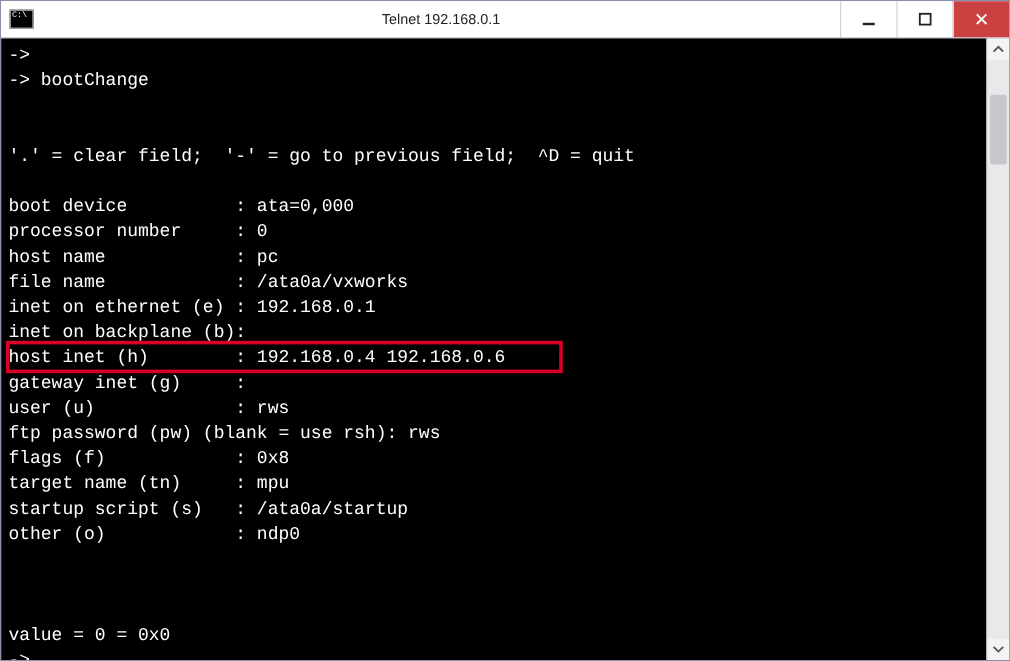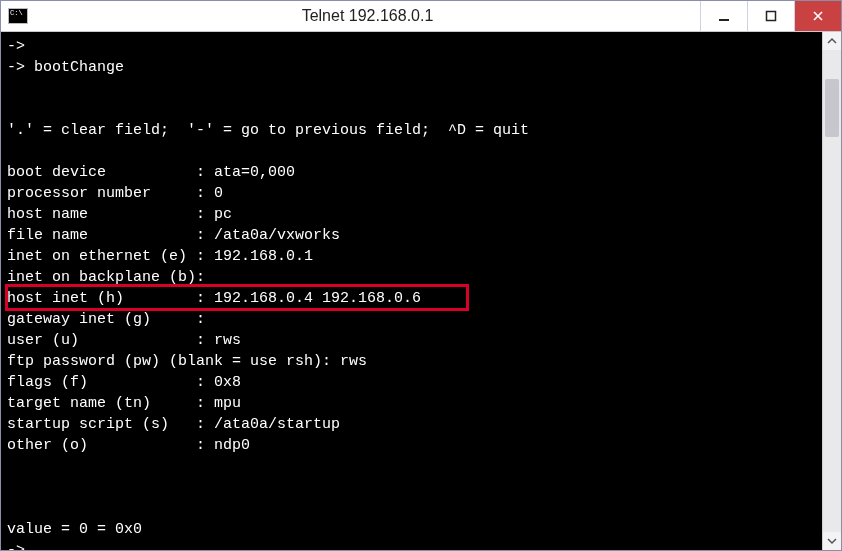--- a/index.html
+++ b/index.html
@@ -40,21 +40,21 @@
   }
   .cmd-icon::after{
     content:"C:\\";
     color:#fff;
     font:7px/7px var(--mono);
     position:absolute;top:1px;left:1px;
   }
   .titlebar .title{
     flex:1;
     display:flex;align-items:center;justify-content:center;
-    font-size:16px;color:#222;
+    font-size:12px;color:#222;
     overflow:hidden;text-overflow:ellipsis;white-space:nowrap;
   }
   .win-buttons{display:flex;align-items:stretch;}
   .win-btn{
     width:46px;
     display:flex;align-items:center;justify-content:center;
     border-left:1px solid #cfd2e0;
   }
   .win-btn svg{display:block;}
   .win-btn.close{

